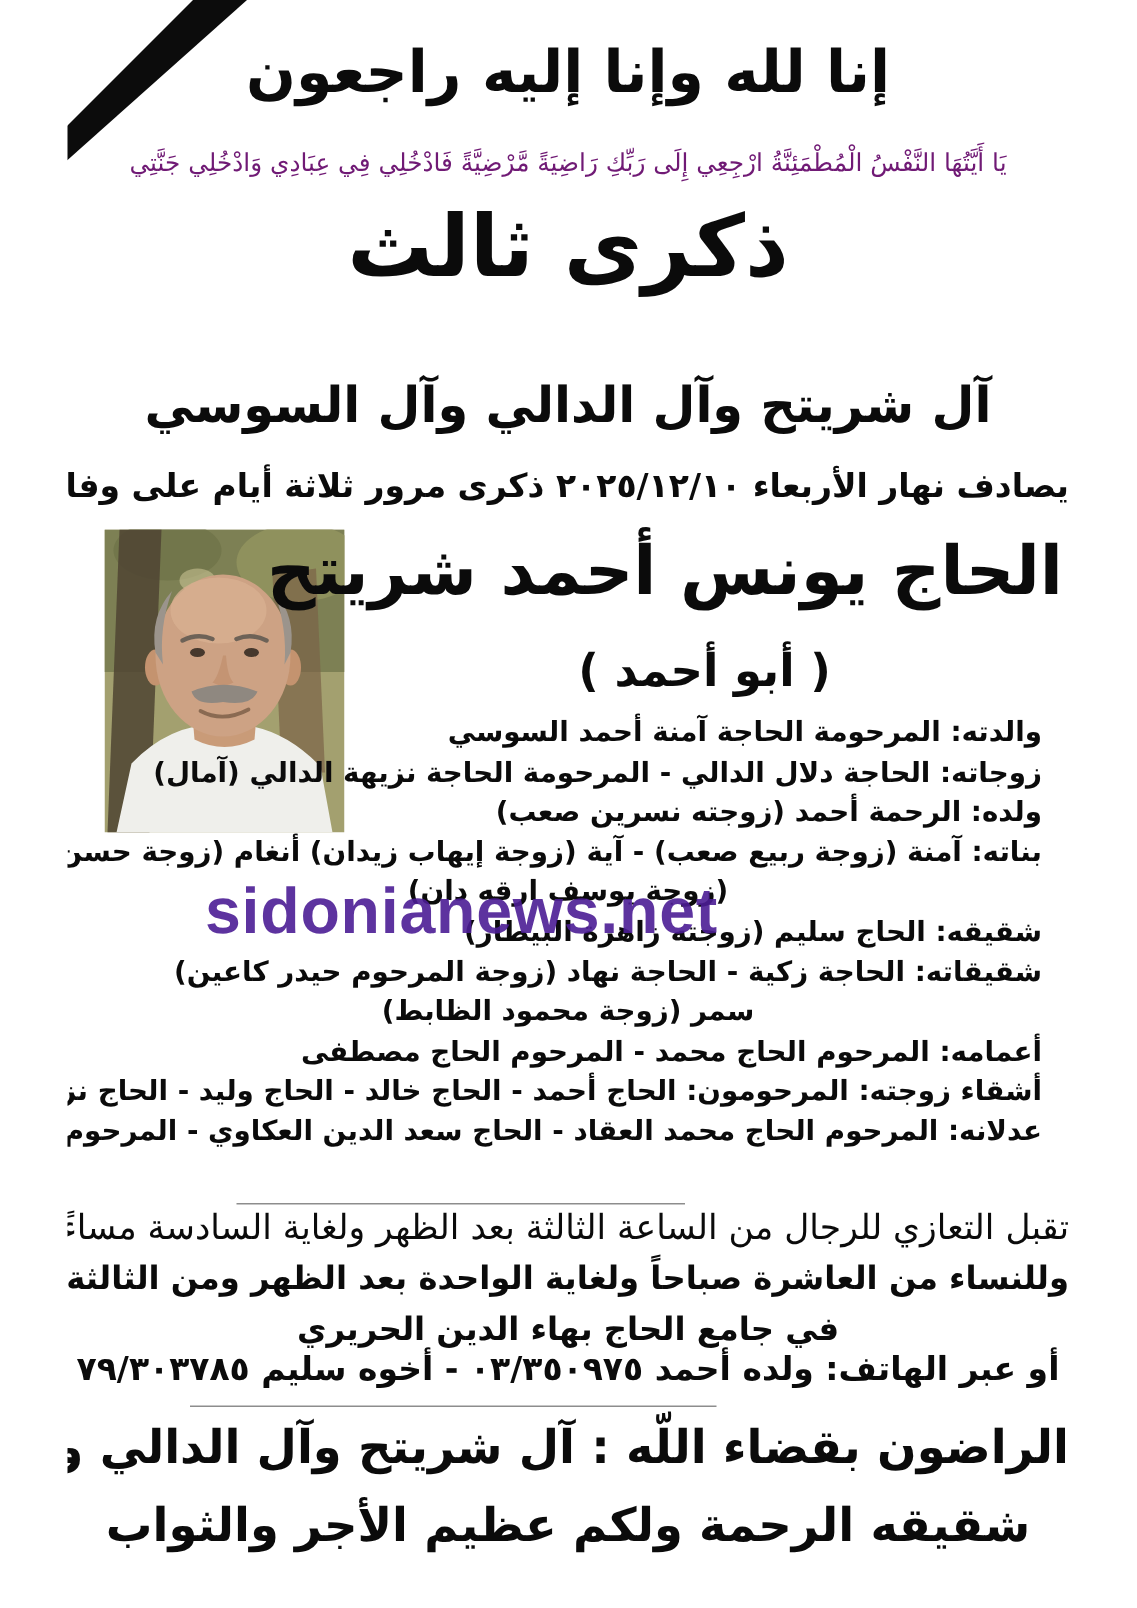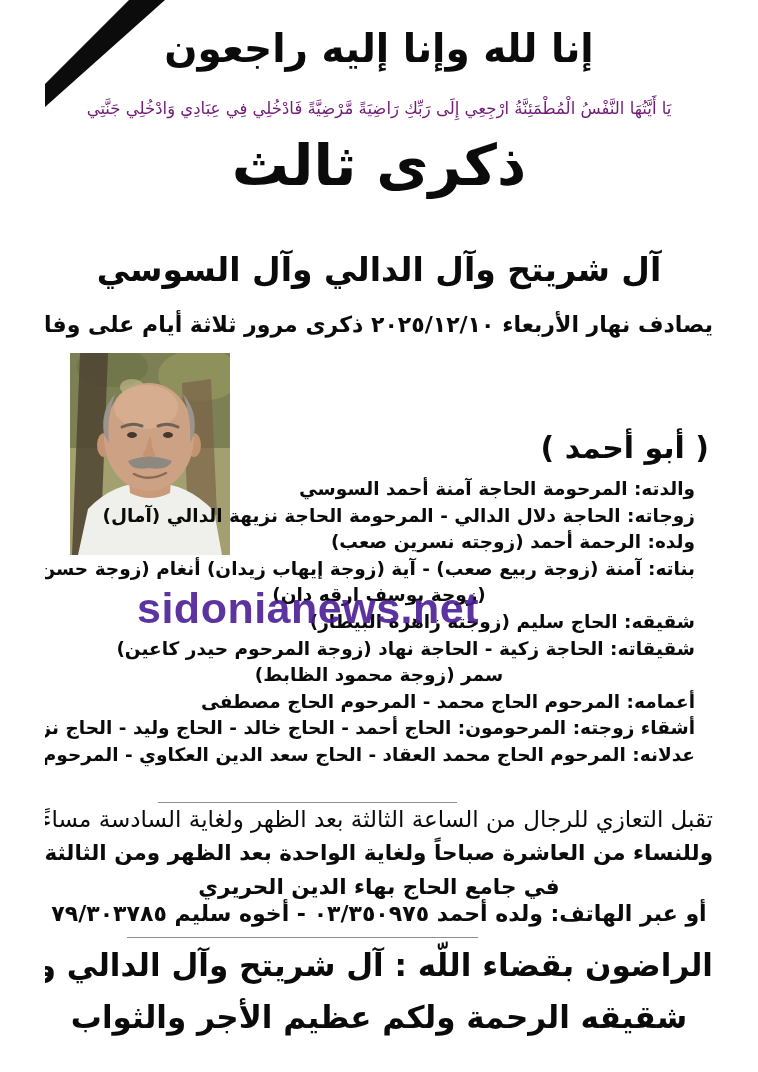--- a/index.html
+++ b/index.html
@@ -14,21 +14,21 @@
     clip-path:polygon(84px 0px,120px 0px,0px 107px,0px 84px);
   }
   .istirja{top:26px;font-size:39px;font-weight:bold;letter-spacing:1px;}
   .verse{top:99px;font-size:16.5px;font-weight:normal;color:#701a75;}
   .memorial{top:132px;font-size:57px;font-weight:bold;}
   .families{top:250px;font-size:33px;font-weight:bold;}
   .dateline{top:312px;font-size:22px;font-weight:bold;}
   .photo{position:absolute;top:353px;left:25px;width:160px;height:202px;}
   .photo svg{display:block;width:160px;height:202px;}
   .name{position:absolute;top:354px;left:186px;right:4px;text-align:center;font-size:45px;font-weight:bold;white-space:nowrap;}
-  .kunya{position:absolute;top:430px;left:186px;right:4px;text-align:right;font-size:30px;font-weight:bold;white-space:nowrap;}
+  .kunya{position:absolute;top:430px;left:186px;right:4px;text-align:center;font-size:30px;font-weight:bold;white-space:nowrap;}
   .relatives{
     position:absolute;top:476px;right:18px;left:18px;
     font-size:18.5px;font-weight:bold;line-height:26.6px;text-align:right;
   }
   .relatives .row{white-space:nowrap;}
   .relatives .row-center{text-align:center;}
   .watermark{
     position:absolute;top:584px;left:92px;direction:ltr;
     font-family:"Liberation Sans",sans-serif;font-size:43px;font-weight:700;
     color:#4c1d95;opacity:.9;pointer-events:none;white-space:nowrap;letter-spacing:.5px;
@@ -77,20 +77,21 @@
       <path d="M52 74 Q62 69 72 73" stroke="#6d6257" stroke-width="3" fill="none" stroke-linecap="round"></path>
       <path d="M88 73 Q98 69 108 74" stroke="#6d6257" stroke-width="3" fill="none" stroke-linecap="round"></path>
       <ellipse cx="62" cy="82" rx="5" ry="3" fill="#46382d"></ellipse>
       <ellipse cx="98" cy="82" rx="5" ry="3" fill="#46382d"></ellipse>
       <path d="M79 84 Q76 98 72 102 Q79 106 86 102 Q82 98 81 84" fill="#c08f6c" opacity="0.7"></path>
       <path d="M58 108 Q79 99 102 108 Q98 118 79 115 Q61 118 58 108 Z" fill="#8f8880"></path>
       <path d="M64 121 Q79 129 96 120" stroke="#8a6a52" stroke-width="2.5" fill="none" stroke-linecap="round"></path>
     </svg>
   </div>
 
+  <div class="name">الحاج يونس أحمد شريتح</div>
   <div class="kunya">( أبو أحمد )</div>
 
   <div class="relatives">
     <div class="row">والدته: المرحومة الحاجة آمنة أحمد السوسي</div>
     <div class="row">زوجاته: الحاجة دلال الدالي - المرحومة الحاجة نزيهة الدالي (آمال)</div>
     <div class="row">ولده: الرحمة أحمد (زوجته نسرين صعب)</div>
     <div class="row">بناته: آمنة (زوجة ربيع صعب) - آية (زوجة إيهاب زيدان) أنغام (زوجة حسن داغستاني) - هبة</div>
     <div class="row row-center">(زوجة يوسف ارقه دان)</div>
     <div class="row">شقيقه: الحاج سليم (زوجته زاهرة البيطار)</div>
     <div class="row">شقيقاته: الحاجة زكية - الحاجة نهاد (زوجة المرحوم حيدر كاعين)</div>

